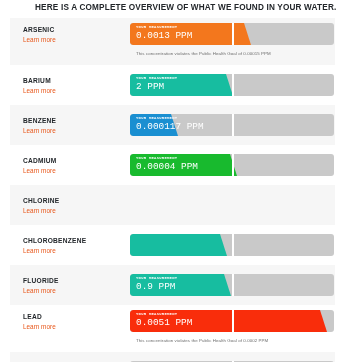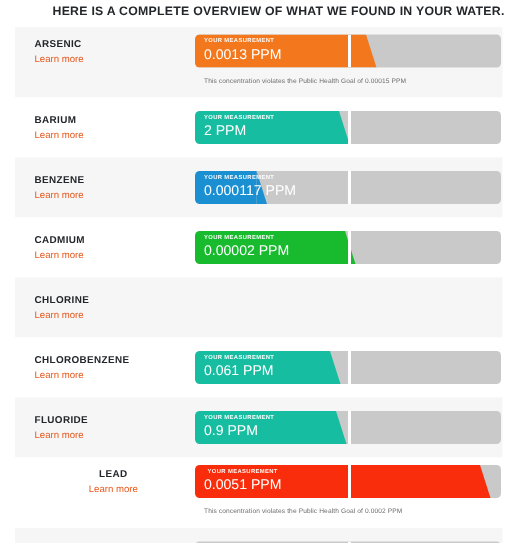--- a/index.html
+++ b/index.html
@@ -73,20 +73,21 @@
     margin-top: 1px;
     white-space: nowrap;
     cursor: pointer;
   }
   .gauge {
     position: absolute;
     left: 120px;
     top: 9px;
     width: 192px;
     height: 22px;
+    font-family: Liberation Mono, monospace;
   }
   .row.tall .gauge {
     top: 5px;
   }
   .track {
     position: absolute;
     left: 0;
     top: 0;
     width: 204px;
     height: 22px;
@@ -220,66 +221,62 @@
           <div class="name">CADMIUM</div>
           <div class="learn">Learn more</div>
         </div>
         <div class="gauge">
           <div class="track">
             <div class="fill" style="width: 49%; background: rgb(24, 186, 46); color: rgb(24, 186, 46);">
               <span class="tip"></span>
             </div>
             <div class="barlabels">
               <div class="cap">YOUR MEASUREMENT</div>
-              <div class="value">0.00002 PPM</div>
+              <div class="value">0.00004 PPM</div>
             </div>
           </div>
         </div>
       </div>
       <div class="row shaded" style="height: 40px;">
         <div class="label">
           <div class="name">CHLORINE</div>
           <div class="learn">Learn more</div>
         </div>
       </div>
       <div class="row plain" style="height: 40px;">
         <div class="label">
           <div class="name">CHLOROBENZENE</div>
           <div class="learn">Learn more</div>
         </div>
         <div class="gauge">
           <div class="track">
             <div class="fill" style="width: 44%; background: rgb(23, 189, 160); color: rgb(23, 189, 160);">
               <span class="tip"></span>
             </div>
-            <div class="barlabels">
-              <div class="cap">YOUR MEASUREMENT</div>
-              <div class="value">0.061 PPM</div>
-            </div>
           </div>
         </div>
       </div>
       <div class="row shaded" style="height: 40px;">
         <div class="label">
           <div class="name">FLUORIDE</div>
           <div class="learn">Learn more</div>
         </div>
         <div class="gauge">
           <div class="track">
             <div class="fill" style="width: 46%; background: rgb(23, 189, 160); color: rgb(23, 189, 160);">
               <span class="tip"></span>
             </div>
             <div class="barlabels">
               <div class="cap">YOUR MEASUREMENT</div>
               <div class="value">0.9 PPM</div>
             </div>
           </div>
         </div>
       </div>
-      <div class="row plain tall" style="height: 47px; text-align: center;">
+      <div class="row plain tall" style="height: 47px;">
         <div class="label">
           <div class="name">LEAD</div>
           <div class="learn">Learn more</div>
         </div>
         <div class="gauge">
           <div class="track">
             <div class="fill" style="width: 93%; background: rgb(249, 45, 11); color: rgb(249, 45, 11);">
               <span class="tip"></span>
             </div>
             <div class="barlabels">

